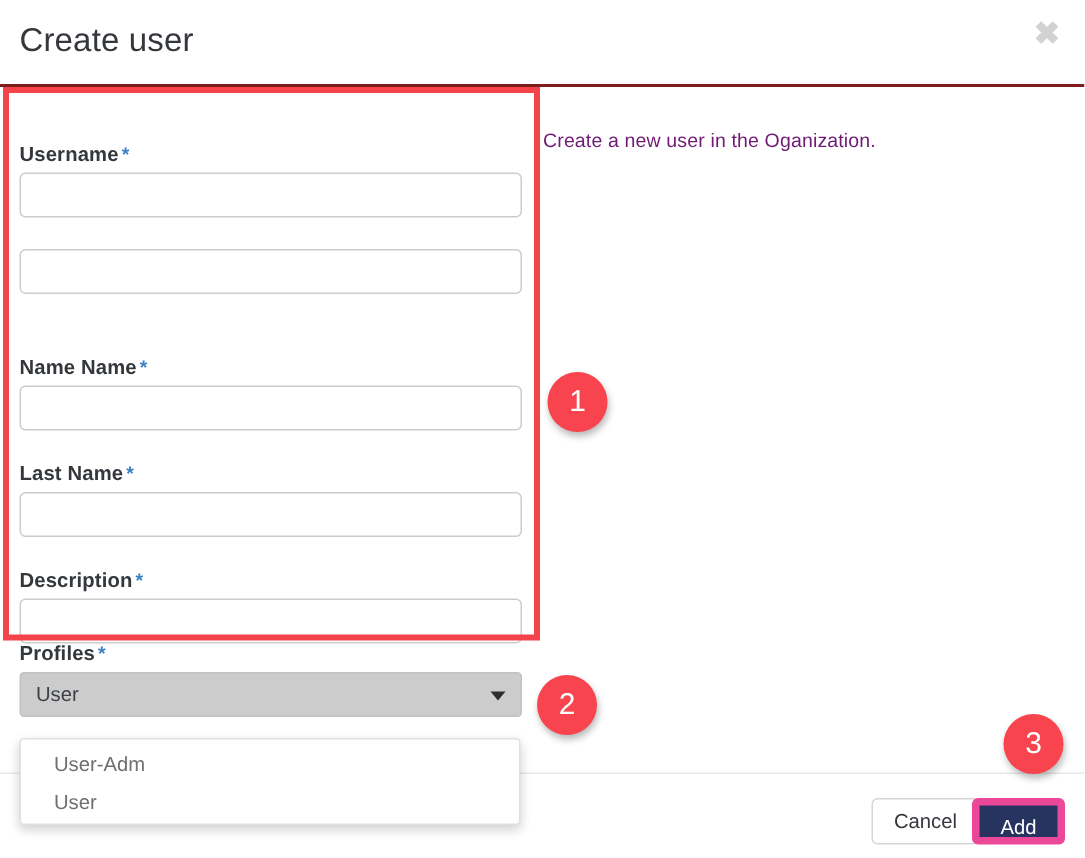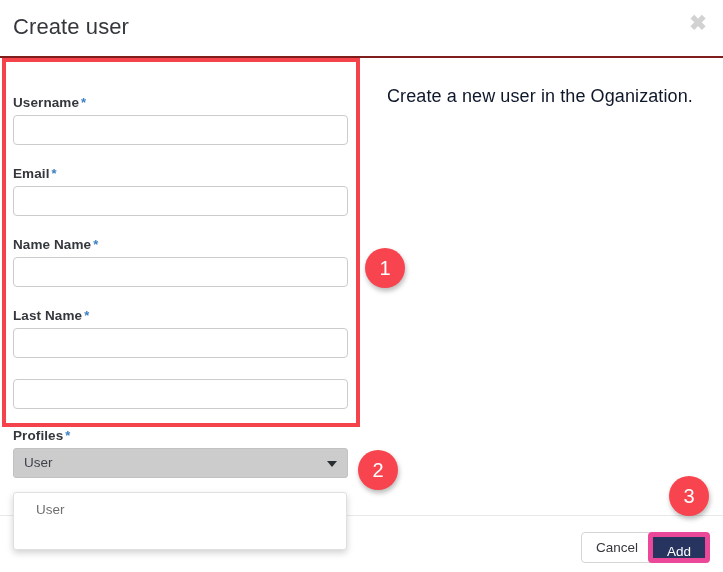--- a/index.html
+++ b/index.html
@@ -145,23 +145,23 @@
   }
 
   
   .info-col {
     position: absolute;
     left: 362px; top: 0;
     width: 361px; height: 457px;
   }
   .info-text {
     position: absolute;
-    left: 25px; top: 28px;
-    font-size: 18px;
-    color: #0f172a;
+    left: 0; top: 28px;
+    font-size: 13px;
+    color: #701a75;
     letter-spacing: 0.1px;
   }
 
   
   .modal-footer {
     position: absolute;
     left: 0; top: 515px;
     width: 723px; height: 57px;
     border-top: 1px solid #e8e8e8;
   }
@@ -232,35 +232,35 @@
   <div class="modal-body">
 
     <div class="form-col">
 
       <div class="form-group g-username">
         <label class="form-label"><span>Username</span><span class="req-star">*</span></label>
         <input class="form-input" type="text" value="" style="">
       </div>
 
       <div class="form-group g-email">
-        <label class="form-label"><span>Email</span><span class="req-star">*</span></label>
         <input class="form-input" type="text" value="" style="">
       </div>
 
       <div class="form-group g-firstname">
         <label class="form-label"><span>Name Name</span><span class="req-star">*</span></label>
         <input class="form-input" type="text" value="" style="">
       </div>
 
       <div class="form-group g-lastname">
         <label class="form-label"><span>Last Name</span><span class="req-star">*</span></label>
         <input class="form-input" type="text" value="" style="">
       </div>
 
       <div class="form-group g-description">
+        <label class="form-label"><span>Description</span><span class="req-star">*</span></label>
         <input class="form-input" type="text" value="" style="">
       </div>
 
       <div class="form-group g-profiles">
         <label class="form-label"><span>Profiles</span><span class="req-star">*</span></label>
         <div class="select-box">
           <span class="select-value">User</span>
           <span class="select-arrow"></span>
         </div>
       </div>
@@ -272,20 +272,21 @@
     </div>
 
   </div>
 
   <div class="modal-footer">
     <button class="btn btn-cancel">Cancel</button>
     <button class="btn btn-add">Add</button>
   </div>
 
   <div class="dropdown-panel">
+    <div class="dropdown-item">User-Adm</div>
     <div class="dropdown-item">User</div>
   </div>
 
   <div class="annot-box"></div>
   <div class="annot-badge badge-1">1</div>
   <div class="annot-badge badge-2">2</div>
   <div class="annot-badge badge-3">3</div>
 
 </div>
 

